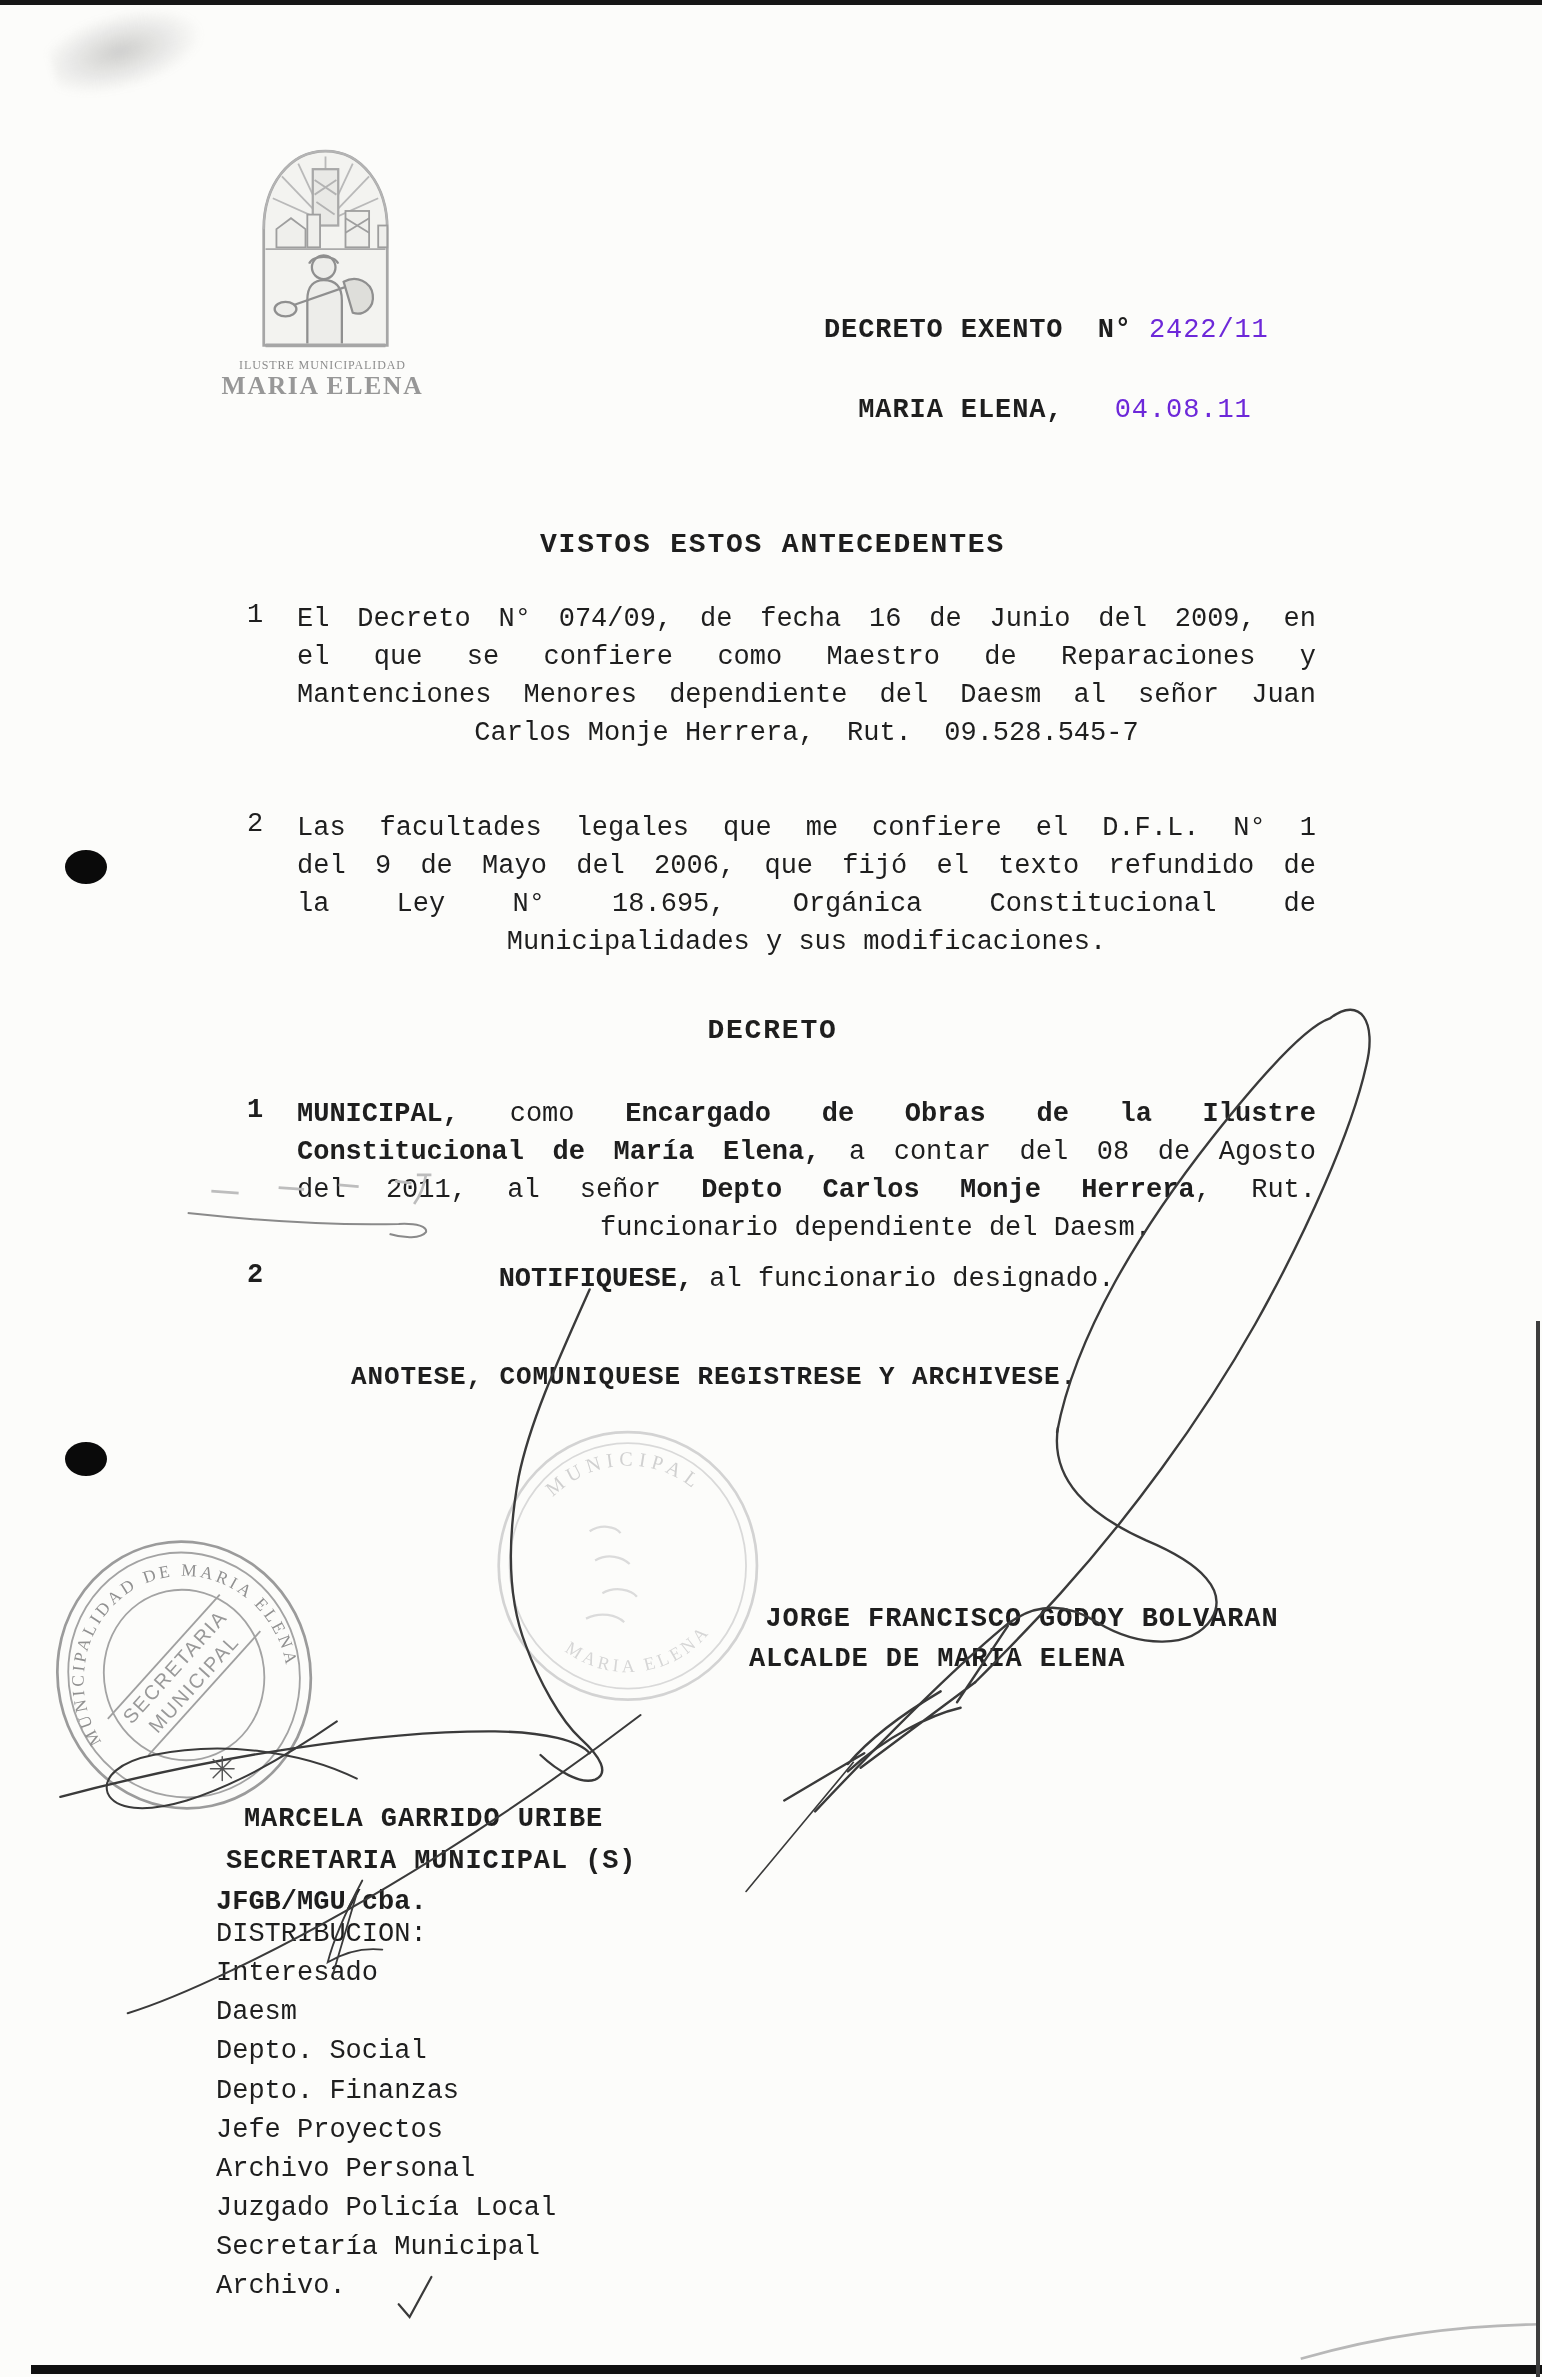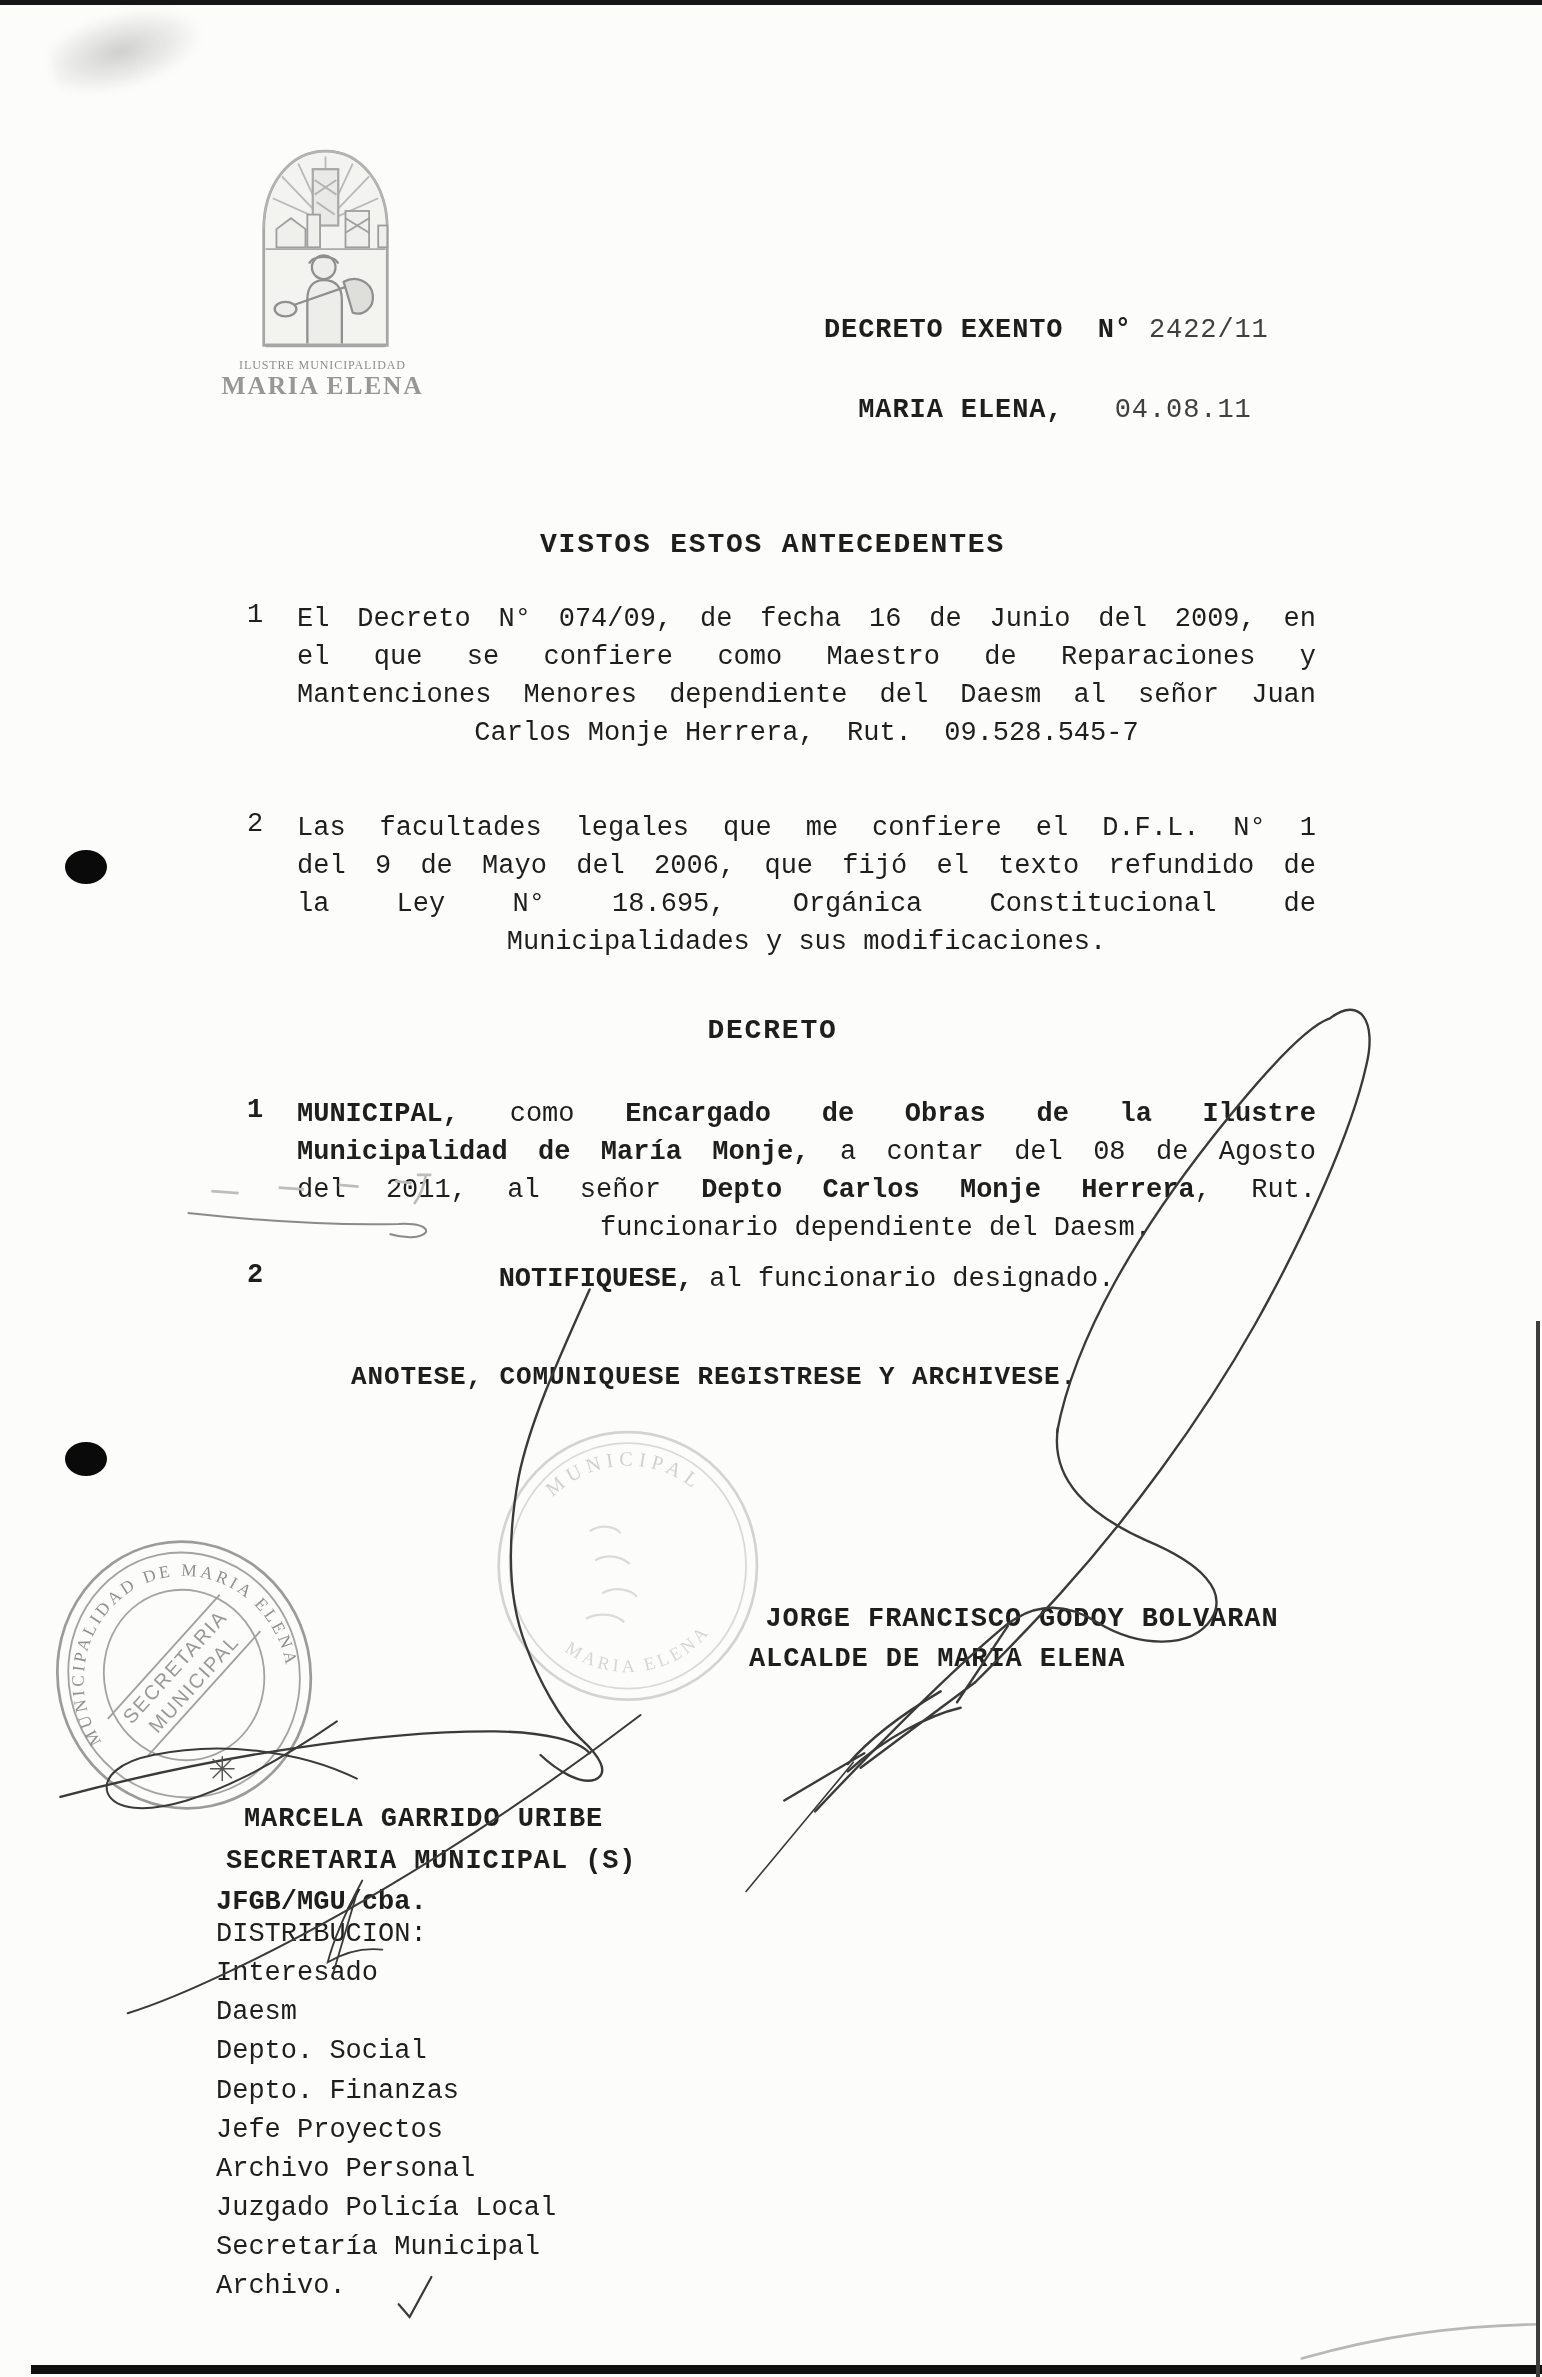--- a/index.html
+++ b/index.html
@@ -23,21 +23,21 @@
     filter:blur(3.6px);transform:rotate(-15deg);}
   
   .crest{position:absolute;left:251px;top:138px;width:149px;height:215px;}
   .logo-caption{position:absolute;text-align:center;color:#8d8d8d;
     font-family:"Liberation Serif","DejaVu Serif",serif;}
   .logo-cap-small{left:227px;top:358px;width:191px;font-size:12px;letter-spacing:0.9px;}
   .logo-cap-big{left:207px;top:371px;width:231px;font-size:25.5px;font-weight:bold;letter-spacing:1.8px;color:#979797;}
   
   .hdr{position:absolute;left:824px;top:310px;font-size:27px;line-height:40px;letter-spacing:0.9px;white-space:pre;}
   .b{font-weight:bold;}
-  .hdr .num{font-weight:normal;color:#404040;}
+  .hdr .num{font-weight:normal;color:#6d28d9;}
   
   .center-head{position:absolute;text-align:center;font-weight:bold;font-size:28px;letter-spacing:1.8px;}
   .vistos-head{left:427px;top:529px;width:691px;}
   .decreto-head{left:427px;top:1015px;width:691px;}
   .closing-line{position:absolute;left:351px;top:1362px;width:833px;text-align:left;font-weight:bold;font-size:26px;letter-spacing:0.9px;}
   
   .pnum{position:absolute;left:247px;font-size:27px;font-weight:normal;}
   .pnum.bold{font-weight:bold;}
   .pblock{position:absolute;left:297px;width:1019px;font-size:27px;}
   .jline{text-align:justify;text-align-last:justify;height:38px;line-height:38px;overflow:hidden;}
@@ -150,21 +150,21 @@
     <div class="jline">del 9 de Mayo del 2006, que fijó el texto refundido de</div>
     <div class="jline">la Ley N° 18.695, Orgánica Constitucional de</div>
     <div class="nline">Municipalidades y sus modificaciones.</div>
   </div>
 
   <div class="center-head decreto-head">DECRETO</div>
 
   <div class="pnum bold" style="top:1095px;">1</div>
   <div class="pblock" style="top:1095px;">
     <div class="jline"><span class="b">MUNICIPAL,</span><span> como </span><span class="b">Encargado de Obras de la Ilustre</span></div>
-    <div class="jline"><span class="b">Municipalidad de María Monje,</span><span> a contar del 08 de Agosto</span></div>
+    <div class="jline"><span class="b">Constitucional de María Elena,</span><span> a contar del 08 de Agosto</span></div>
     <div class="jline"><span>del 2011, al señor </span><span class="b">Depto Carlos Monje Herrera</span><span>, Rut.</span></div>
     <div class="nline indent4">funcionario dependiente del Daesm.</div>
   </div>
 
   <div class="pnum bold" style="top:1260px;">2</div>
   <div class="pblock" style="top:1260px;">
     <div class="nline"><span class="b">NOTIFIQUESE,</span><span> al funcionario designado.</span></div>
   </div>
 
   <div class="closing-line">ANOTESE, COMUNIQUESE REGISTRESE Y ARCHIVESE.</div>

